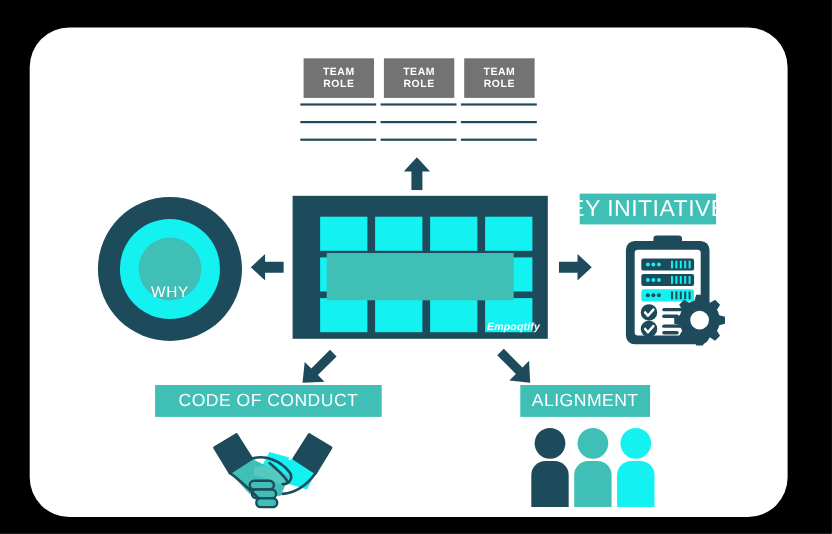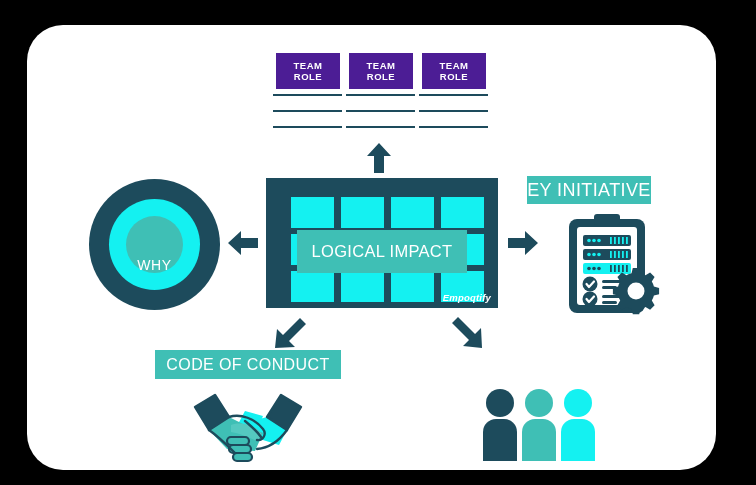--- a/index.html
+++ b/index.html
@@ -12,21 +12,21 @@
   #card{position:absolute;left:27px;top:25px;width:689px;height:445px;
         background:#ffffff;border-radius:36px;}
 
   .abs{position:absolute;}
 
   
   .chip{background:#3fbfb5;color:#ffffff;display:flex;align-items:center;
         justify-content:center;letter-spacing:.4px;white-space:nowrap;}
 
   
-  .role-box{background:#4c1d95;color:#ffffff;font-size:9.5px;line-height:11px;
+  .role-box{background:#737373;color:#ffffff;font-size:9.5px;line-height:11px;
             font-weight:700;display:flex;flex-direction:column;align-items:center;
             justify-content:center;letter-spacing:.5px;}
 
   
   .rule{background:#1d4b5c;height:1.6px;}
 
   .resp-band{font-size:17px;font-weight:400;}
 
   
   #framework{background:#1d4b5c;}
@@ -108,21 +108,20 @@
       </div>
 
       <div class="cellrow" style="left:25px;top:93px;">
         <div class="cell" style="width:43px;height:31px;"></div>
         <div class="cell" style="width:43px;height:31px;"></div>
         <div class="cell" style="width:43px;height:31px;"></div>
         <div class="cell" style="width:43px;height:31px;"></div>
       </div>
 
       <div id="fw-label" style="left:31px;top:52px;width:170px;height:43px;">
-        <span>LOGICAL IMPACT</span>
       </div>
 
       <div id="watermark">Empoqtify</div>
     </div>
 
     <div class="abs arrow" style="left:201px;top:206px;">
       <svg width="30" height="24" viewBox="0 0 30 24">
         <path d="M0 12 L13 0 L13 7 L30 7 L30 17 L13 17 L13 24 Z" fill="#1d4b5c"></path>
       </svg>
     </div>
@@ -132,21 +131,21 @@
     <div class="ring" id="why-inner" style="left:99px;top:191px;width:57px;height:57px;align-items:flex-end;">
       <span>WHY</span>
     </div>
 
     <div class="abs arrow" style="left:481px;top:206px;">
       <svg width="30" height="24" viewBox="0 0 30 24">
         <path d="M30 12 L17 0 L17 7 L0 7 L0 17 L17 17 L17 24 Z" fill="#1d4b5c"></path>
       </svg>
     </div>
 
-    <div class="abs chip" style="left:500px;top:151px;width:124px;height:28px;font-size:18px;">
+    <div class="abs chip" style="left:500px;top:151px;width:124px;height:28px;font-size:21px;">
       <span>KEY INITIATIVES</span>
     </div>
 
     <div class="abs" style="left:529px;top:188px;">
       <svg width="105" height="105" viewBox="0 0 105 105">
 
         <rect x="13" y="6" width="76" height="94" rx="8" fill="#1d4b5c"></rect>
         <rect x="21" y="14" width="60" height="78" rx="3" fill="#ffffff"></rect>
 
         <rect x="38" y="1" width="26" height="11" rx="3" fill="#1d4b5c"></rect>
@@ -206,21 +205,21 @@
         <path d="M2 32 L4 13 L10 19 L27 2 L33 8 L16 25 L22 31 Z" fill="#1d4b5c"></path>
       </svg>
     </div>
 
     <div class="abs arrow" style="left:423px;top:291px;">
       <svg width="34" height="34" viewBox="0 0 34 34">
         <path d="M32 32 L13 30 L19 24 L2 7 L8 1 L25 18 L31 12 Z" fill="#1d4b5c"></path>
       </svg>
     </div>
 
-    <div class="abs chip" style="left:128px;top:325px;width:186px;height:29px;font-size:16px;">
+    <div class="abs chip" style="left:114px;top:325px;width:206px;height:29px;font-size:16px;">
       <span>CODE OF CONDUCT</span>
     </div>
 
     <div class="abs" style="left:166px;top:368px;">
       <svg width="110" height="70" viewBox="0 0 110 70">
 
         <path d="M2 14 L22 2 L36 24 L16 37 Z" fill="#1d4b5c"></path>
 
         <path d="M108 14 L88 2 L74 24 L94 37 Z" fill="#1d4b5c"></path>
 
@@ -240,20 +239,23 @@
           <path d="M2 14 L22 2 L36 24 L16 37 Z"></path>
           <path d="M108 14 L88 2 L74 24 L94 37 Z"></path>
           <path d="M16 37 C26 44 34 52 42 60"></path>
           <path d="M36 24 C48 20 62 26 70 36 C74 41 70 48 64 47"></path>
           <path d="M94 37 C86 48 76 55 64 56"></path>
           <path d="M52 28 C58 33 64 38 68 44"></path>
         </g>
       </svg>
     </div>
 
+    <div class="abs chip" style="left:446px;top:325px;width:118px;height:29px;font-size:16px;">
+      <span>ALIGNMENT</span>
+    </div>
 
     <div class="abs" style="left:448px;top:364px;width:122px;height:72px;">
       <div class="person" style="left:8px;top:0;">
         <div class="p-head" style="left:3px;top:0;width:28px;height:28px;background:#1d4b5c;"></div>
         <div class="p-body" style="left:0;top:30px;width:34px;height:42px;background:#1d4b5c;"></div>
       </div>
       <div class="person" style="left:47px;top:0;">
         <div class="p-head" style="left:3px;top:0;width:28px;height:28px;background:#3fbfb5;"></div>
         <div class="p-body" style="left:0;top:30px;width:34px;height:42px;background:#3fbfb5;"></div>
       </div>

